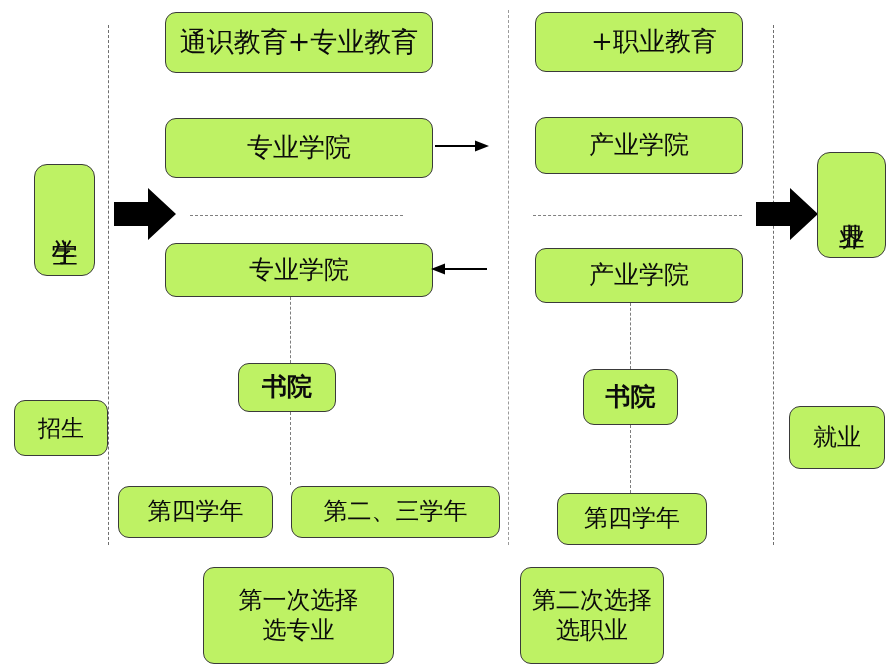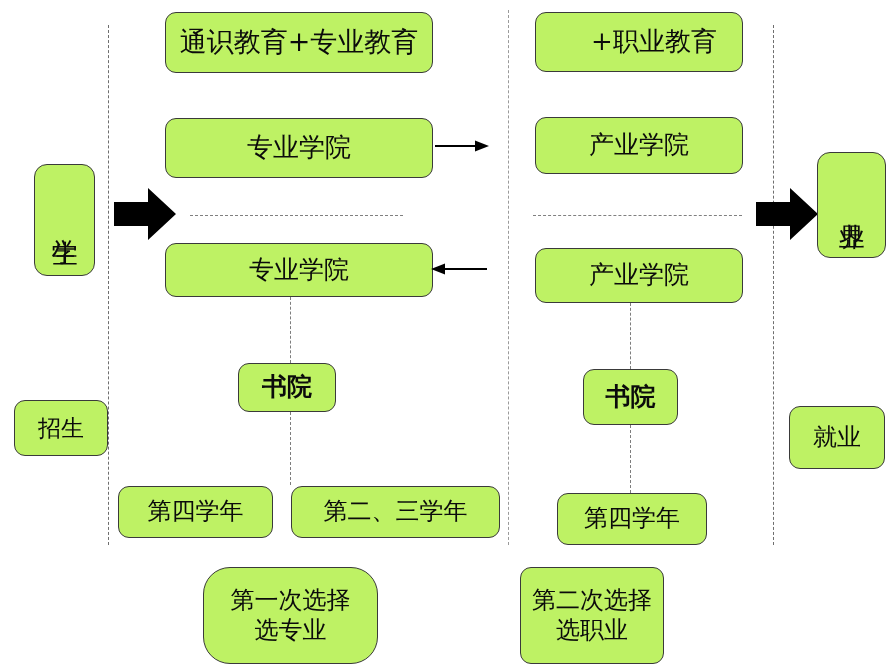--- a/index.html
+++ b/index.html
@@ -122,21 +122,21 @@
   <div class="connector" style="left:290px; top:412px; height:73px;"></div>
 
   <div class="box" style="left:118px; top:486px; width:155px; height:52px; font-size:24px;">
     <span>第四学年</span>
   </div>
 
   <div class="box" style="left:291px; top:486px; width:209px; height:52px; font-size:24px;">
     <span>第二、三学年</span>
   </div>
 
-  <div class="box" style="left:203px; top:567px; width:175px; height:97px; font-size:24px;border-radius:27px;">
+  <div class="box" style="left:203px; top:567px; width:191px; height:97px; font-size:24px;">
     <span>第一次选择
 选专业</span>
   </div>
 
   <div class="box" style="left:535px; top:12px; width:208px; height:60px; font-size:26px;padding-left:30px;">
     <span>+职业教育</span>
   </div>
 
   <div class="box" style="left:535px; top:117px; width:208px; height:57px; font-size:25px;">
     <span>产业学院</span>

